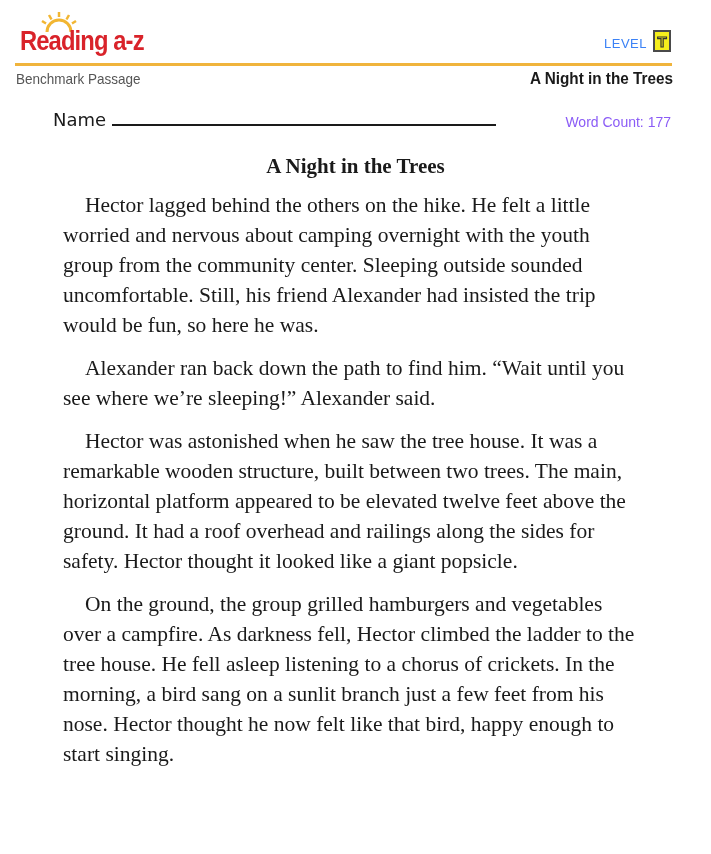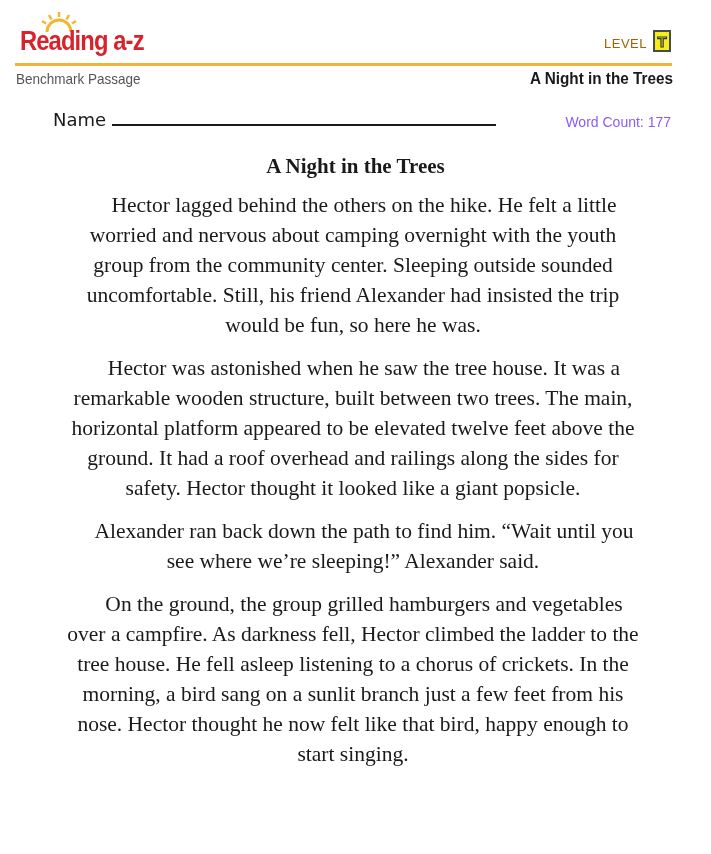--- a/index.html
+++ b/index.html
@@ -45,21 +45,21 @@
       position: absolute;
       right: 40px;
       top: 30px;
       display: flex;
       align-items: flex-end;
       gap: 6px;
     }
     .level-label {
       font-family: "Liberation Sans", sans-serif;
       font-size: 13px;
-      color: #a16207;
+      color: #3b82f6;
       letter-spacing: 0.5px;
       padding-bottom: 1px;
       margin-left: 24px;
     }
     .level-badge {
       width: 18px;
       height: 22px;
       background: #f5ee1c;
       border: 2px solid #4a4a4a;
       box-sizing: border-box;
@@ -147,21 +147,20 @@
       top: 190px;
       width: 580px;
       font-family: "Liberation Serif", serif;
       font-size: 21.5px;
       line-height: 30px;
       color: #1a1a1a;
     }
     .passage p {
       margin: 0 0 13px 0;
       text-indent: 22px;
-      text-align: center;
     }
   </style>
 </head>
 <body>
 
 <div class="logo">
   <svg class="logo-sun" viewBox="0 0 40 22">
     <path d="M8 22 A12 12 0 0 1 32 22" fill="none" stroke="#f2b632" stroke-width="3"></path>
     <line x1="20" y1="2" x2="20" y2="7" stroke="#f2b632" stroke-width="2.5"></line>
     <line x1="10" y1="5" x2="12.5" y2="9.5" stroke="#f2b632" stroke-width="2.5"></line>
@@ -186,16 +185,16 @@
   <span class="name-label">Name</span>
   <span class="name-line"></span>
 </div>
 
 <div class="word-count">Word Count: 177</div>
 
 <div class="passage-title">A Night in the Trees</div>
 
 <div class="passage">
   <p>Hector lagged behind the others on the hike. He felt a little worried and nervous about camping overnight with the youth group from the community center. Sleeping outside sounded uncomfortable. Still, his friend Alexander had insisted the trip would be fun, so here he was.</p>
+  <p>Alexander ran back down the path to find him. “Wait until you see where we’re sleeping!” Alexander said.</p>
   <p>Hector was astonished when he saw the tree house. It was a remarkable wooden structure, built between two trees. The main, horizontal platform appeared to be elevated twelve feet above the ground. It had a roof overhead and railings along the sides for safety. Hector thought it looked like a giant popsicle.</p>
-  <p>Alexander ran back down the path to find him. “Wait until you see where we’re sleeping!” Alexander said.</p>
   <p>On the ground, the group grilled hamburgers and vegetables over a campfire. As darkness fell, Hector climbed the ladder to the tree house. He fell asleep listening to a chorus of crickets. In the morning, a bird sang on a sunlit branch just a few feet from his nose. Hector thought he now felt like that bird, happy enough to start singing.</p>
 </div>
 
 </body></html>

